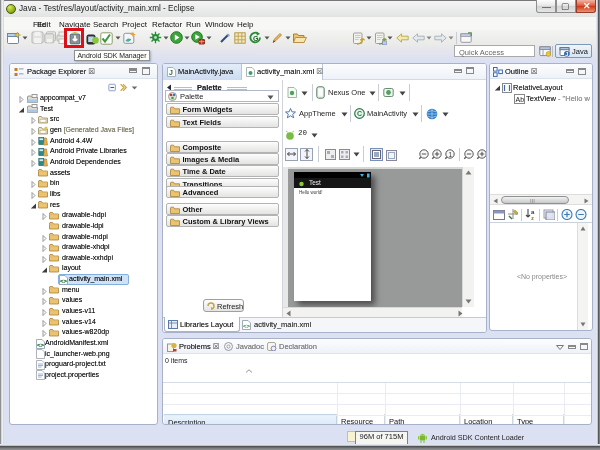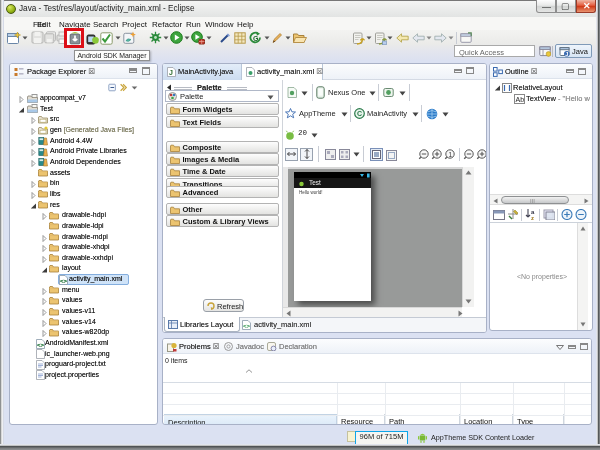--- a/index.html
+++ b/index.html
@@ -877,18 +877,18 @@
   <div class="sbar" style="left:347px;top:431px;width:9px;height:11px;background:#f7f3d2;border:1px solid #c5c19e;"></div>
   <div class="sbar" style="left:355px;top:431px;width:53px;height:25px;background:#f5f5f2;border:1px solid #0ea5e9;text-align:center;font-size:7.5px;line-height:10.5px;">96M of 715M</div>
   <svg class="sbar" style="left:417px;top:431px;" width="11" height="12" viewBox="0 0 11 12">
       <rect x="2.8" y="4.5" width="5.4" height="5" fill="#79b832"></rect>
       <path d="M2.8 4.2 Q5.5 1.2 8.2 4.2 Z" fill="#8ac83a"></path>
       <rect x="1" y="5" width="1.3" height="3.5" rx="0.6" fill="#8ac83a"></rect>
       <rect x="8.7" y="5" width="1.3" height="3.5" rx="0.6" fill="#8ac83a"></rect>
       <rect x="3.4" y="9.8" width="1.2" height="2" fill="#8ac83a"></rect>
       <rect x="6.4" y="9.8" width="1.2" height="2" fill="#8ac83a"></rect>
     </svg>
-  <div class="sbar" style="left:431px;top:433px;font-size:7.2px;">AppTheme SDK Content Loader</div>
+  <div class="sbar" style="left:431px;top:433px;font-size:7.2px;">Android SDK Content Loader</div>
 
   <div class="abs" id="edgeL"></div>
   <div class="abs" id="edgeR"></div>
   <div class="abs" id="edgeB"></div>
 </div>
 
 </body></html>

